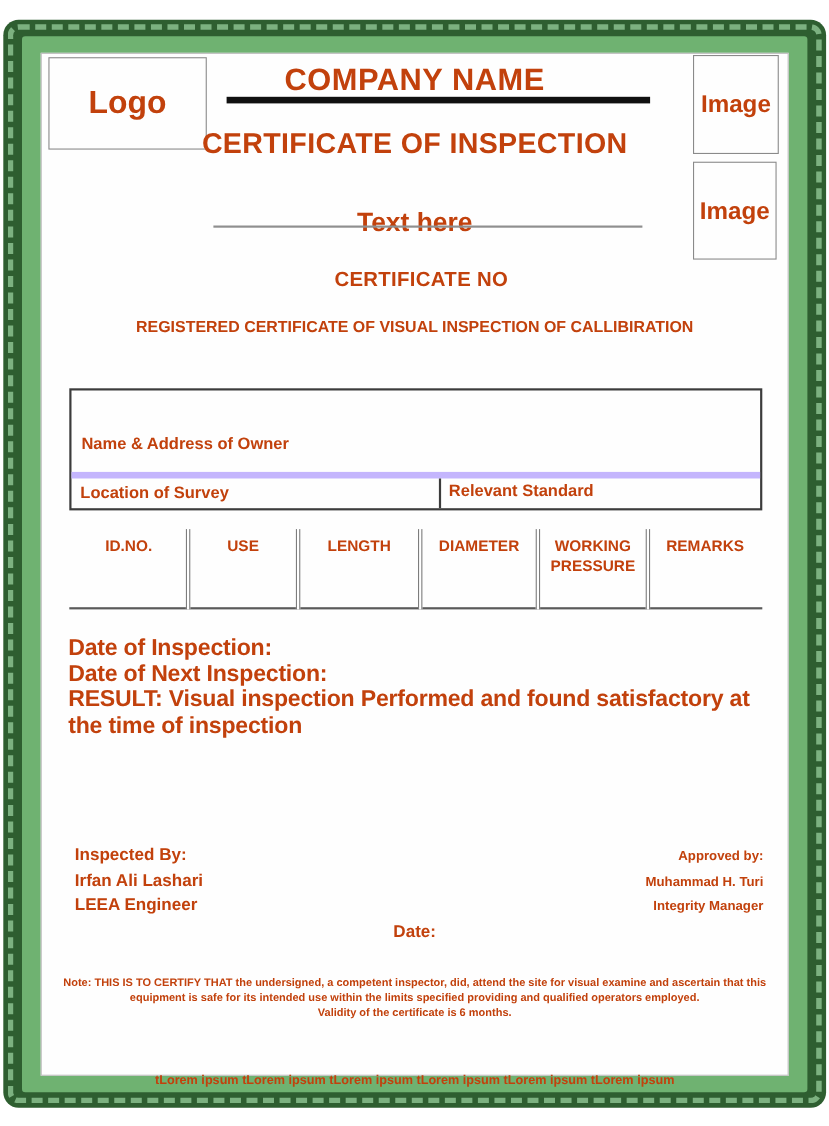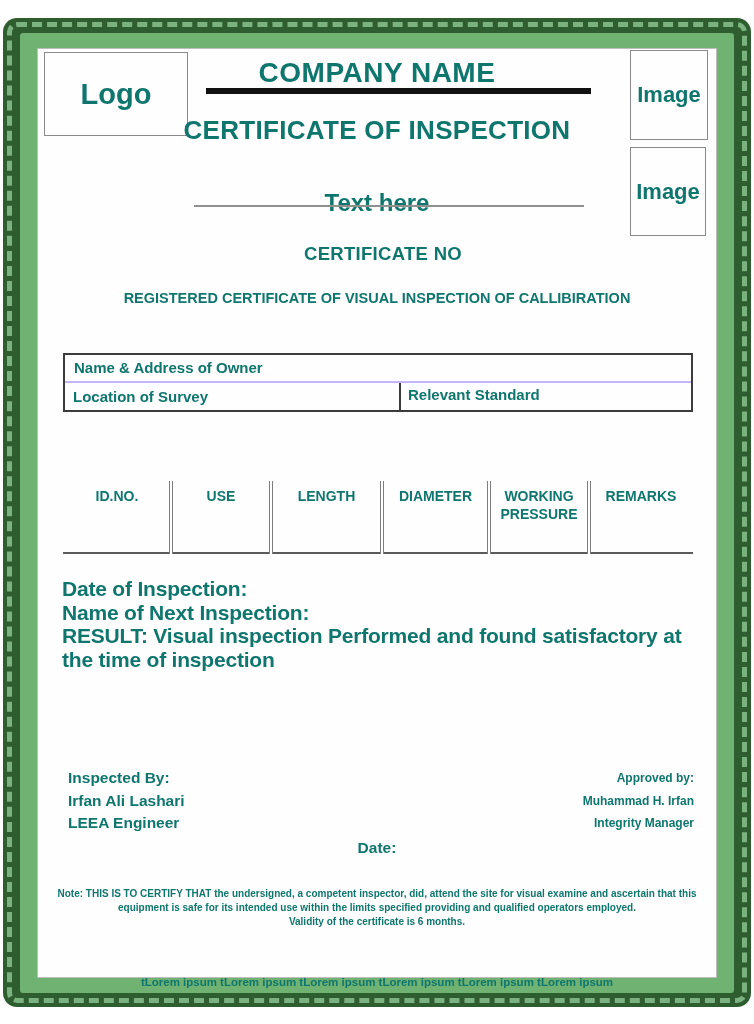--- a/index.html
+++ b/index.html
@@ -26,21 +26,21 @@
     position: absolute;
     left: 20px; top: 33px; right: 20px; bottom: 31px;
     background: #6fb271;
     border-radius: 3px;
   }
   .content {
     position: absolute;
     left: 37px; top: 48px; right: 37px; bottom: 46px;
     background: #fefefe;
     border: 1px solid #bdbdbd;
-    color: #0f766e;
+    color: #c2410c;
     font-weight: bold;
   }
   .abs { position: absolute; }
   .centered { left: 0; right: 0; text-align: center; }
 
   .logo-box {
     left: 6px; top: 3px; width: 142px; height: 82px;
     border: 1px solid #8a8a8a;
     display: flex; align-items: center; justify-content: center;
     font-size: 29px;
@@ -66,22 +66,22 @@
   }
   .certificate-no { top: 194px; font-size: 18.5px; letter-spacing: 0.3px; padding-left: 12px; }
   .registered-line { top: 241px; font-size: 14.5px; }
 
   .owner-table {
     left: 25px; top: 304px; width: 630px;
     border: 2px solid #3c3c3c;
     box-sizing: border-box;
   }
   .owner-row1 {
-    height: 28px; border-bottom: 2px solid #c4b5fd;
-    padding: 4px 0 0 9px; font-size: 15px; box-sizing: border-box;
+    height: 44px; border-bottom: 6px solid #c4b5fd;
+    padding: 4px 0 0 9px; font-size: 15px; box-sizing: border-box; margin-top: 36px;
   }
   .owner-row2 { display: flex; height: 27px; }
   .owner-cell-location {
     width: 336px; border-right: 2px solid #3c3c3c;
     padding: 5px 0 0 8px; font-size: 15px; box-sizing: border-box;
   }
   .owner-cell-standard {
     flex: 1; padding: 3px 0 0 7px; font-size: 15px; box-sizing: border-box;
   }
 
@@ -160,33 +160,33 @@
       <div class="col-cell" style="left:526px; width:104px;">REMARKS</div>
       <div class="col-divider" style="left:106px;"></div>
       <div class="col-divider" style="left:206px;"></div>
       <div class="col-divider" style="left:317px;"></div>
       <div class="col-divider" style="left:424px;"></div>
       <div class="col-divider" style="left:524px;"></div>
     </div>
 
     <div class="abs details">
       <div>Date of Inspection:</div>
-      <div>Name of Next Inspection:</div>
+      <div>Date of Next Inspection:</div>
       <div>RESULT: Visual inspection Performed and found satisfactory at the time of inspection</div>
     </div>
 
     <div class="abs sign-left">
       <div>Inspected By:</div>
       <div>Irfan Ali Lashari</div>
       <div>LEEA Engineer</div>
     </div>
 
     <div class="abs sign-right">
       <div>Approved by:</div>
-      <div>Muhammad H. Irfan</div>
+      <div>Muhammad H. Turi</div>
       <div>Integrity Manager</div>
     </div>
 
     <div class="abs centered date-label">Date:</div>
 
     <div class="abs centered note-block">
       <div>Note: THIS IS TO CERTIFY THAT the undersigned, a competent inspector, did, attend the site for visual examine and ascertain that this</div>
       <div>equipment is safe for its intended use within the limits specified providing and qualified operators employed.</div>
       <div>Validity of the certificate is 6 months.</div>
     </div>

